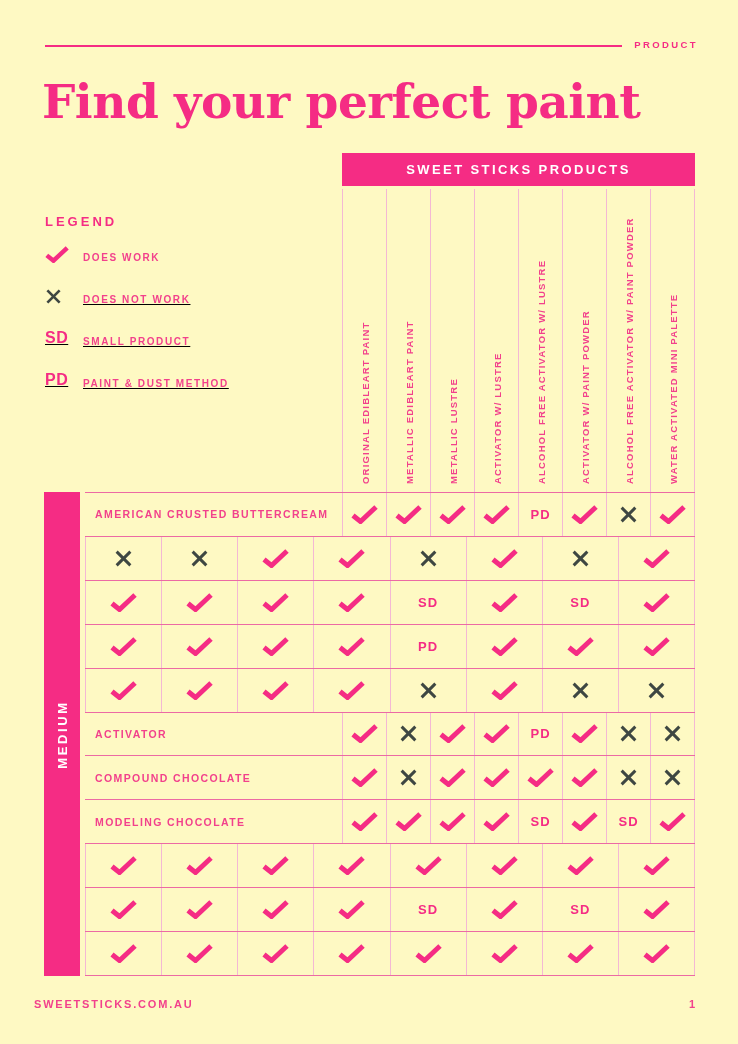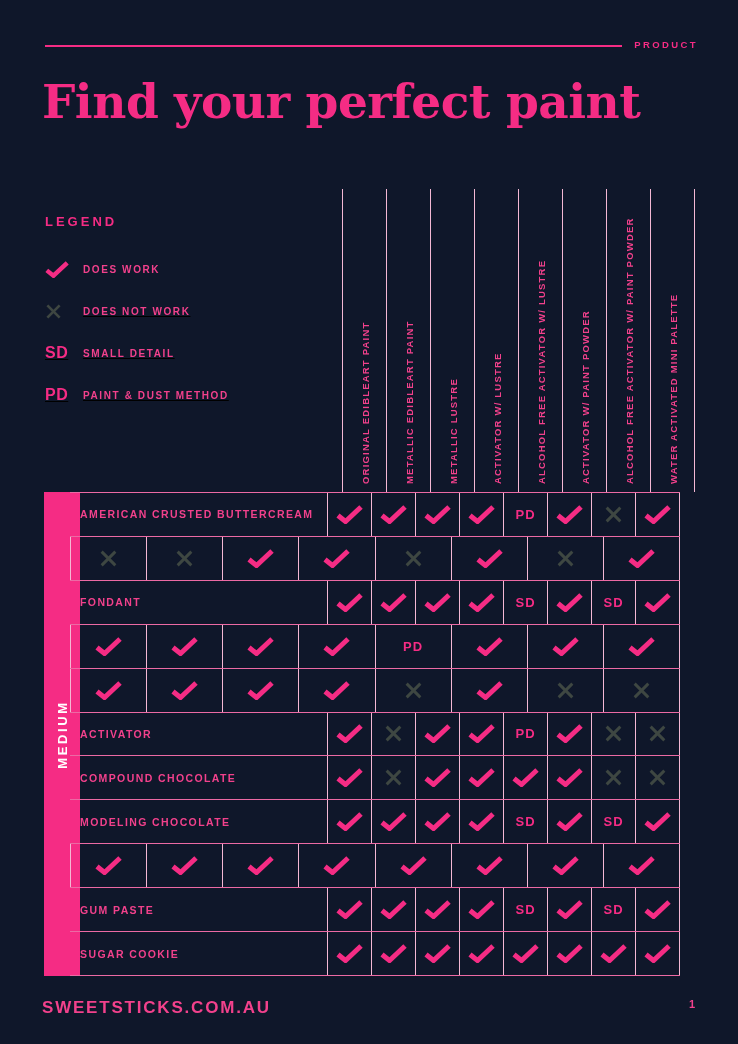--- a/index.html
+++ b/index.html
@@ -5,21 +5,21 @@
   :root{
     --pink:#F52C84;
     --text-pink:#F2418C;
     --dark:#3E4742;
     --grid-h:#EC6AA4;
     --grid-v:#F4B8D4;
   }
   *{margin:0;padding:0;box-sizing:border-box;}
   html,body{background:#fff;}
   .page{
-    position:relative;width:738px;height:1044px;background:#0f172a;
+    position:relative;width:738px;height:1044px;background:#fef9c3;
     font-family:"Liberation Sans",sans-serif;overflow:hidden;margin:0 auto;
   }
   
   .top-rule{position:absolute;left:45px;top:45px;width:577px;height:2px;background:var(--pink);}
   .eyebrow{position:absolute;top:39px;right:40px;font-size:9.5px;font-weight:700;
     letter-spacing:2.4px;color:var(--pink);}
   
   .title{position:absolute;left:42px;top:74px;font-family:"DejaVu Serif",serif;
     font-weight:700;font-size:47px;color:var(--pink);letter-spacing:-0.5px;white-space:nowrap;}
   
@@ -28,63 +28,66 @@
   .products-bar span{color:#fff;font-size:13px;font-weight:700;letter-spacing:2.4px;}
   
   .hcols{position:absolute;left:342px;top:189px;width:353px;height:303px;display:flex;}
   .hcol{flex:1;position:relative;border-left:1px solid var(--grid-v);}
   .hcol:last-child{border-right:1px solid var(--grid-v);}
   .hcol span{position:absolute;bottom:8px;left:calc(50% + 6px);transform-origin:0 100%;
     transform:rotate(-90deg);white-space:nowrap;font-size:9.5px;font-weight:700;
     letter-spacing:1.2px;color:var(--text-pink);}
   
   .legend{position:absolute;left:45px;top:214px;width:290px;}
-  .legend-heading{font-size:13px;font-weight:700;letter-spacing:3px;color:var(--pink);margin-bottom:30px;}
-  .legend-item{display:flex;align-items:center;min-height:20px;}
+  .legend-heading{font-size:13px;font-weight:700;letter-spacing:3px;color:var(--pink);margin-bottom:14px;}
+  .legend-item{display:flex;align-items:flex-end;min-height:20px;}
   .legend-item + .legend-item{margin-top:22px;text-decoration:underline;}
   .legend-symbol{width:38px;display:flex;align-items:center;}
   .legend-symbol .sym-text{font-size:16px;font-weight:700;letter-spacing:0.5px;color:var(--pink);}
   .legend-label{font-size:10px;font-weight:700;letter-spacing:1.6px;color:var(--text-pink);}
   
   .tbody{position:absolute;left:44px;top:492px;width:651px;height:484px;}
   .medium-bar{position:absolute;left:0;top:0;width:36px;height:100%;background:var(--pink);
     display:flex;align-items:center;justify-content:center;}
   .medium-bar span{transform:rotate(-90deg);white-space:nowrap;color:#fff;font-size:13px;
     font-weight:700;letter-spacing:2.6px;}
-  .rows{position:absolute;left:26px;top:0;width:610px;height:100%;
+  .rows{position:absolute;left:41px;top:0;width:610px;height:100%;
     border-top:1px solid var(--grid-h);display:flex;flex-direction:column;}
   .row{flex:1;display:flex;border-bottom:1px solid var(--grid-h);}
   .row-label{width:257px;display:flex;align-items:center;padding-left:10px;
     font-size:10.5px;font-weight:700;letter-spacing:1.4px;color:var(--text-pink);}
   .cell{flex:1;display:flex;align-items:center;justify-content:center;
     border-left:1px solid var(--grid-v);}
   .cell:last-child{border-right:1px solid var(--grid-v);}
   .mark-text{font-size:13px;font-weight:700;letter-spacing:1px;color:var(--pink);}
   
   .check-icon{color:var(--pink);}
   .x-icon{color:var(--dark);}
   .cell .check-icon{width:27px;height:19px;}
   .cell .x-icon{width:19px;height:19px;}
   .legend-symbol .check-icon{width:24px;height:17px;}
   .legend-symbol .x-icon{width:17px;height:17px;}
   
-  .footer-url{position:absolute;left:42px;top:998px;font-size:17px;font-weight:700;
+  .footer-url{position:absolute;left:34px;top:998px;font-size:11px;font-weight:700;
     letter-spacing:1.8px;color:var(--text-pink);text-decoration:none;}
   .page-number{position:absolute;right:43px;top:998px;font-size:11px;font-weight:700;color:var(--text-pink);}
 </style>
 </head>
 <body>
 
 <div class="page">
 
   <div class="top-rule"></div>
   <div class="eyebrow">PRODUCT</div>
 
   <h1 class="title">Find your perfect paint</h1>
 
+  <div class="products-bar">
+    <span>SWEET STICKS PRODUCTS</span>
+  </div>
 
   <div class="hcols">
       <div class="hcol">
     <span>ORIGINAL EDIBLEART PAINT</span>
   </div>
       <div class="hcol">
     <span>METALLIC EDIBLEART PAINT</span>
   </div>
       <div class="hcol">
     <span>METALLIC LUSTRE</span>
@@ -123,21 +126,21 @@
     <line x1="2.5" y1="2.5" x2="15.5" y2="15.5" stroke="currentColor" stroke-width="2.8"></line>
     <line x1="15.5" y1="2.5" x2="2.5" y2="15.5" stroke="currentColor" stroke-width="2.8"></line>
   </svg>
           </div>
     <div class="legend-label">DOES NOT WORK</div>
   </div>
         <div class="legend-item">
     <div class="legend-symbol">
             <span class="sym-text">SD</span>
           </div>
-    <div class="legend-label">SMALL DETAIL</div>
+    <div class="legend-label">SMALL PRODUCT</div>
   </div>
         <div class="legend-item">
     <div class="legend-symbol">
             <span class="sym-text">PD</span>
           </div>
     <div class="legend-label">PAINT &amp; DUST METHOD</div>
   </div>
       </div>
   </div>
 
@@ -228,21 +231,20 @@
     <line x1="15.5" y1="2.5" x2="2.5" y2="15.5" stroke="currentColor" stroke-width="2.8"></line>
   </svg>
           </div>
           <div class="cell">
             <svg viewBox="0 0 27 19" xmlns="http://www.w3.org/2000/svg" class="check-icon">
     <polyline points="2,10.5 9.5,16.5 25,2" fill="none" stroke="currentColor" stroke-width="5"></polyline>
   </svg>
           </div>
         </div>
         <div class="row">
-    <div class="row-label">FONDANT</div>
   <div class="cell">
             <svg viewBox="0 0 27 19" xmlns="http://www.w3.org/2000/svg" class="check-icon">
     <polyline points="2,10.5 9.5,16.5 25,2" fill="none" stroke="currentColor" stroke-width="5"></polyline>
   </svg>
           </div>
           <div class="cell">
             <svg viewBox="0 0 27 19" xmlns="http://www.w3.org/2000/svg" class="check-icon">
     <polyline points="2,10.5 9.5,16.5 25,2" fill="none" stroke="currentColor" stroke-width="5"></polyline>
   </svg>
           </div>
@@ -523,21 +525,20 @@
     <polyline points="2,10.5 9.5,16.5 25,2" fill="none" stroke="currentColor" stroke-width="5"></polyline>
   </svg>
           </div>
           <div class="cell">
             <svg viewBox="0 0 27 19" xmlns="http://www.w3.org/2000/svg" class="check-icon">
     <polyline points="2,10.5 9.5,16.5 25,2" fill="none" stroke="currentColor" stroke-width="5"></polyline>
   </svg>
           </div>
         </div>
         <div class="row">
-    <div class="row-label">GUM PASTE</div>
   <div class="cell">
             <svg viewBox="0 0 27 19" xmlns="http://www.w3.org/2000/svg" class="check-icon">
     <polyline points="2,10.5 9.5,16.5 25,2" fill="none" stroke="currentColor" stroke-width="5"></polyline>
   </svg>
           </div>
           <div class="cell">
             <svg viewBox="0 0 27 19" xmlns="http://www.w3.org/2000/svg" class="check-icon">
     <polyline points="2,10.5 9.5,16.5 25,2" fill="none" stroke="currentColor" stroke-width="5"></polyline>
   </svg>
           </div>
@@ -562,21 +563,20 @@
           <div class="cell">
             <span class="mark-text">SD</span>
           </div>
           <div class="cell">
             <svg viewBox="0 0 27 19" xmlns="http://www.w3.org/2000/svg" class="check-icon">
     <polyline points="2,10.5 9.5,16.5 25,2" fill="none" stroke="currentColor" stroke-width="5"></polyline>
   </svg>
           </div>
         </div>
         <div class="row">
-    <div class="row-label">SUGAR COOKIE</div>
   <div class="cell">
             <svg viewBox="0 0 27 19" xmlns="http://www.w3.org/2000/svg" class="check-icon">
     <polyline points="2,10.5 9.5,16.5 25,2" fill="none" stroke="currentColor" stroke-width="5"></polyline>
   </svg>
           </div>
           <div class="cell">
             <svg viewBox="0 0 27 19" xmlns="http://www.w3.org/2000/svg" class="check-icon">
     <polyline points="2,10.5 9.5,16.5 25,2" fill="none" stroke="currentColor" stroke-width="5"></polyline>
   </svg>
           </div>

